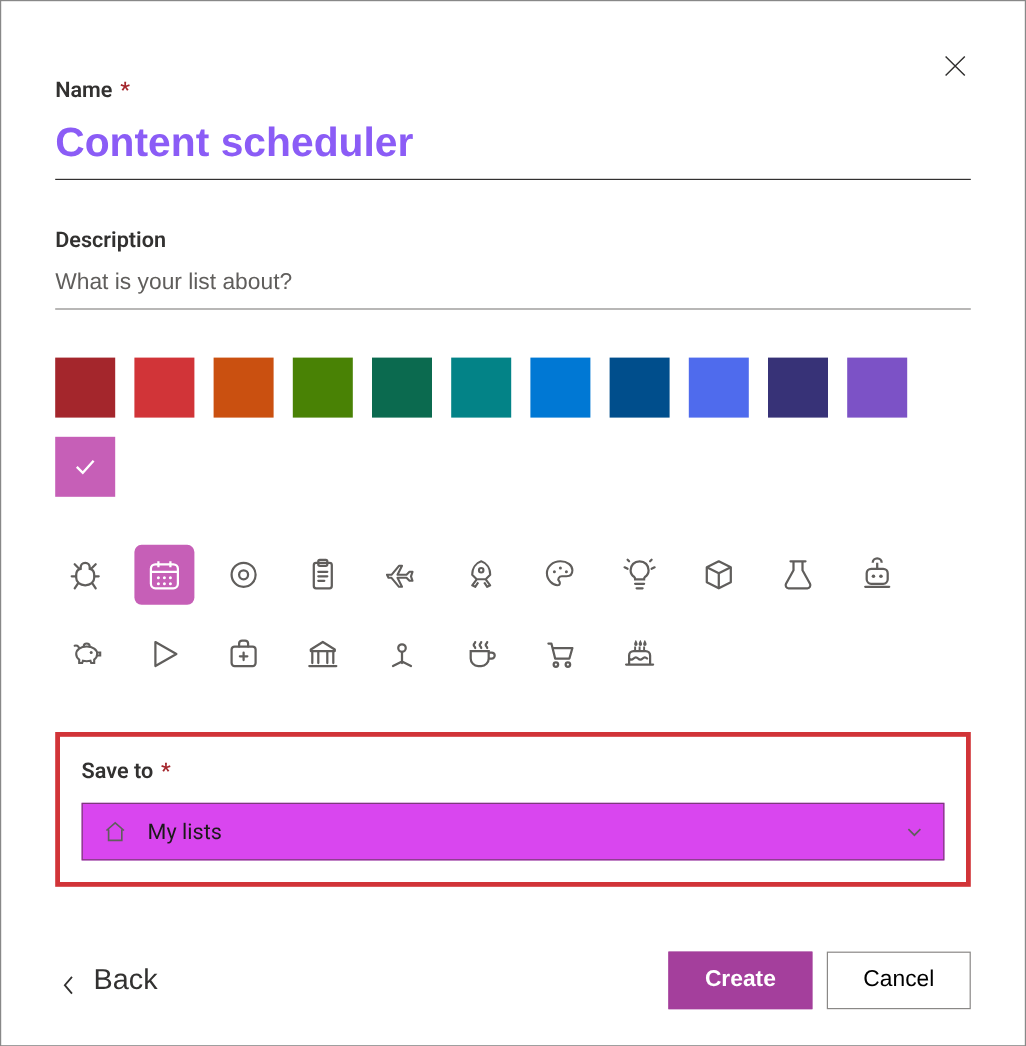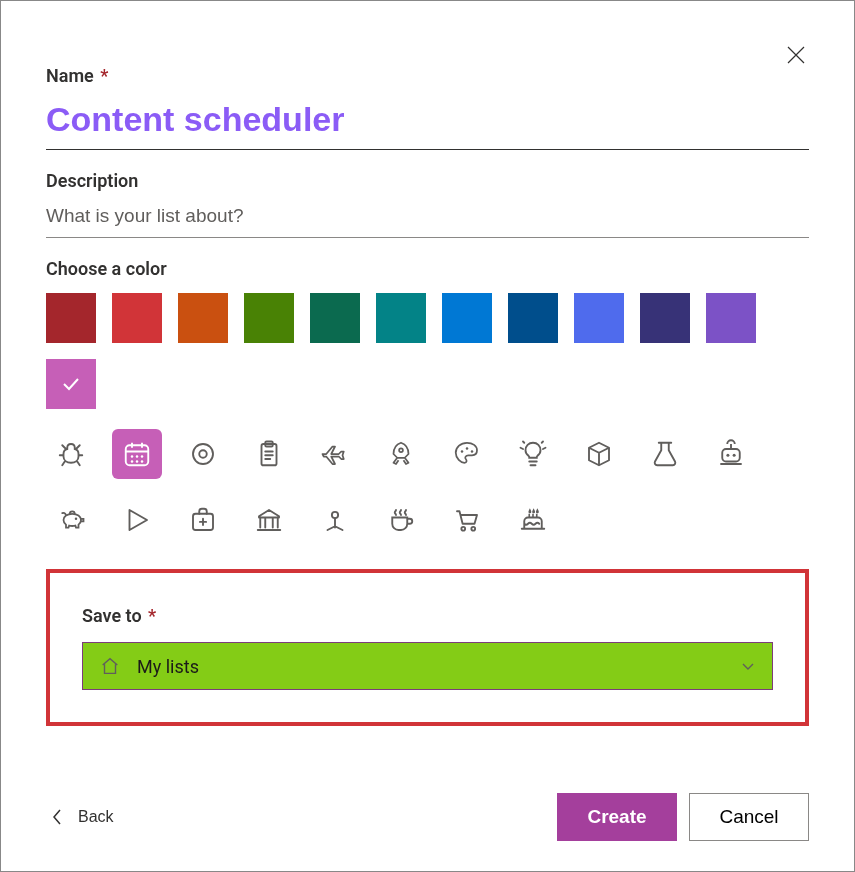--- a/index.html
+++ b/index.html
@@ -56,21 +56,21 @@
     width: 100%;
     font-size: 19px;
     border: none;
     border-bottom: 1px solid #8a8886;
     outline: none;
     padding: 4px 0 10px 0;
     color: #be185d;
     background: transparent;
   }
   .desc-input::placeholder { color: #605e5c; }
-  .section { margin-top: 20px; }
+  .section { margin-top: 40px; }
   .section.first { margin-top: 24px; }
   .section-label {
     font-size: 18px;
     font-weight: 600;
     margin-bottom: 14px;
   }
   .color-row {
     display: flex;
     gap: 16px;
     flex-wrap: wrap;
@@ -105,53 +105,53 @@
     color: #605e5c;
     padding: 0;
   }
   .icon-btn.selected {
     background: #c65fb7;
     color: #fff;
   }
   .icon-btn svg { display: block; }
   .save-region {
     border: 4px solid #d13438;
-    padding: 32px;
-    margin-top: 24px;
+    padding: 18px;
+    margin-top: 40px;
   }
   .save-select {
     width: 100%;
     border: 1px solid #7c3c7a;
     height: 48px;
     display: flex;
     align-items: center;
     padding: 0 16px;
-    background: #84cc16;
+    background: #d946ef;
     cursor: pointer;
     gap: 16px;
   }
   .save-select .sel-text {
     font-size: 18px;
     color: #1b1a19;
     flex: 1;
   }
   .footer {
     margin-top: auto;
     display: flex;
     align-items: center;
     padding-top: 28px;
   }
   .back-btn {
     background: none;
     border: none;
-    font-size: 16px;
+    font-size: 24px;
     color: #323130;
     cursor: pointer;
     display: flex;
-    align-items: center;
+    align-items: flex-end;
     gap: 14px;
     padding: 6px 4px;
   }
   .spacer { flex: 1; }
   .btn {
     height: 48px;
     min-width: 120px;
     font-size: 19px;
     border: 1px solid #8a8886;
     background: #fff;
@@ -184,21 +184,20 @@
     </label>
     <input class="name-input" type="text" value="Content scheduler" style="">
   </div>
 
   <div class="section">
     <label class="field-label">Description</label>
     <input class="desc-input" type="text" placeholder="What is your list about?" style="">
   </div>
 
   <div class="section">
-    <div class="section-label">Choose a color</div>
     <div class="color-row" id="color-row">
         <button class="swatch" style="background: rgb(164, 38, 44);"></button>
         <button class="swatch" style="background: rgb(209, 52, 56);"></button>
         <button class="swatch" style="background: rgb(202, 80, 16);"></button>
         <button class="swatch" style="background: rgb(73, 130, 5);"></button>
         <button class="swatch" style="background: rgb(11, 106, 79);"></button>
         <button class="swatch" style="background: rgb(3, 131, 135);"></button>
         <button class="swatch" style="background: rgb(0, 120, 212);"></button>
         <button class="swatch" style="background: rgb(0, 78, 140);"></button>
         <button class="swatch" style="background: rgb(79, 107, 237);"></button>

